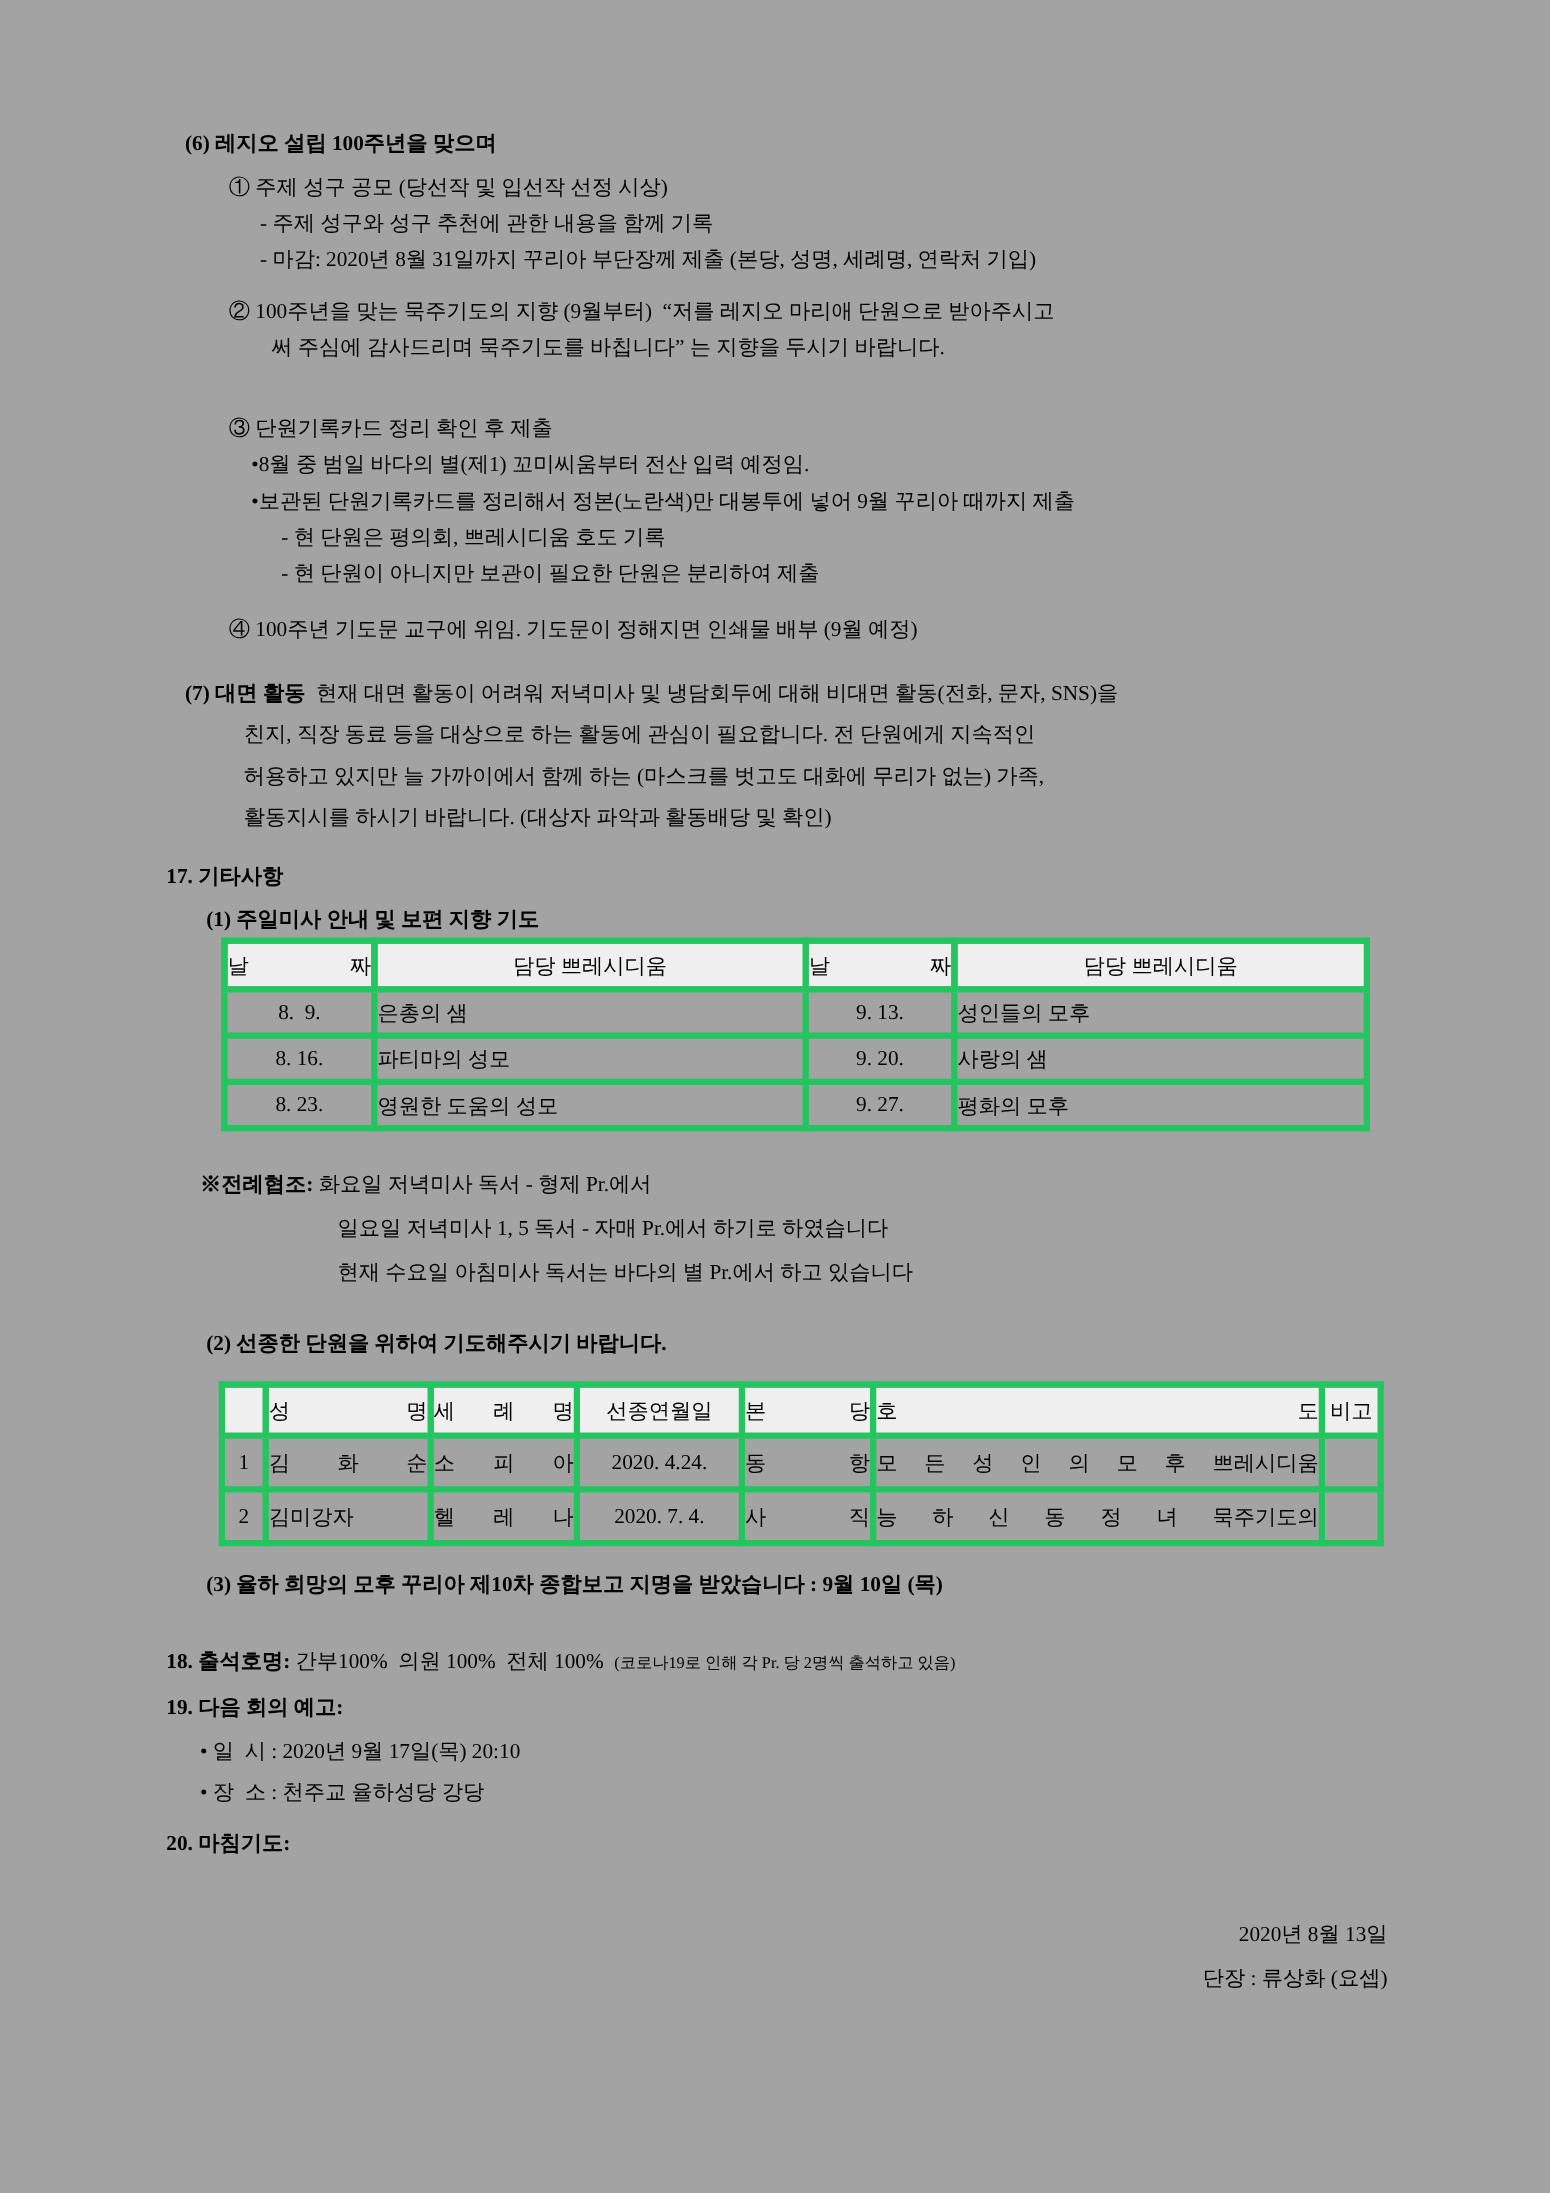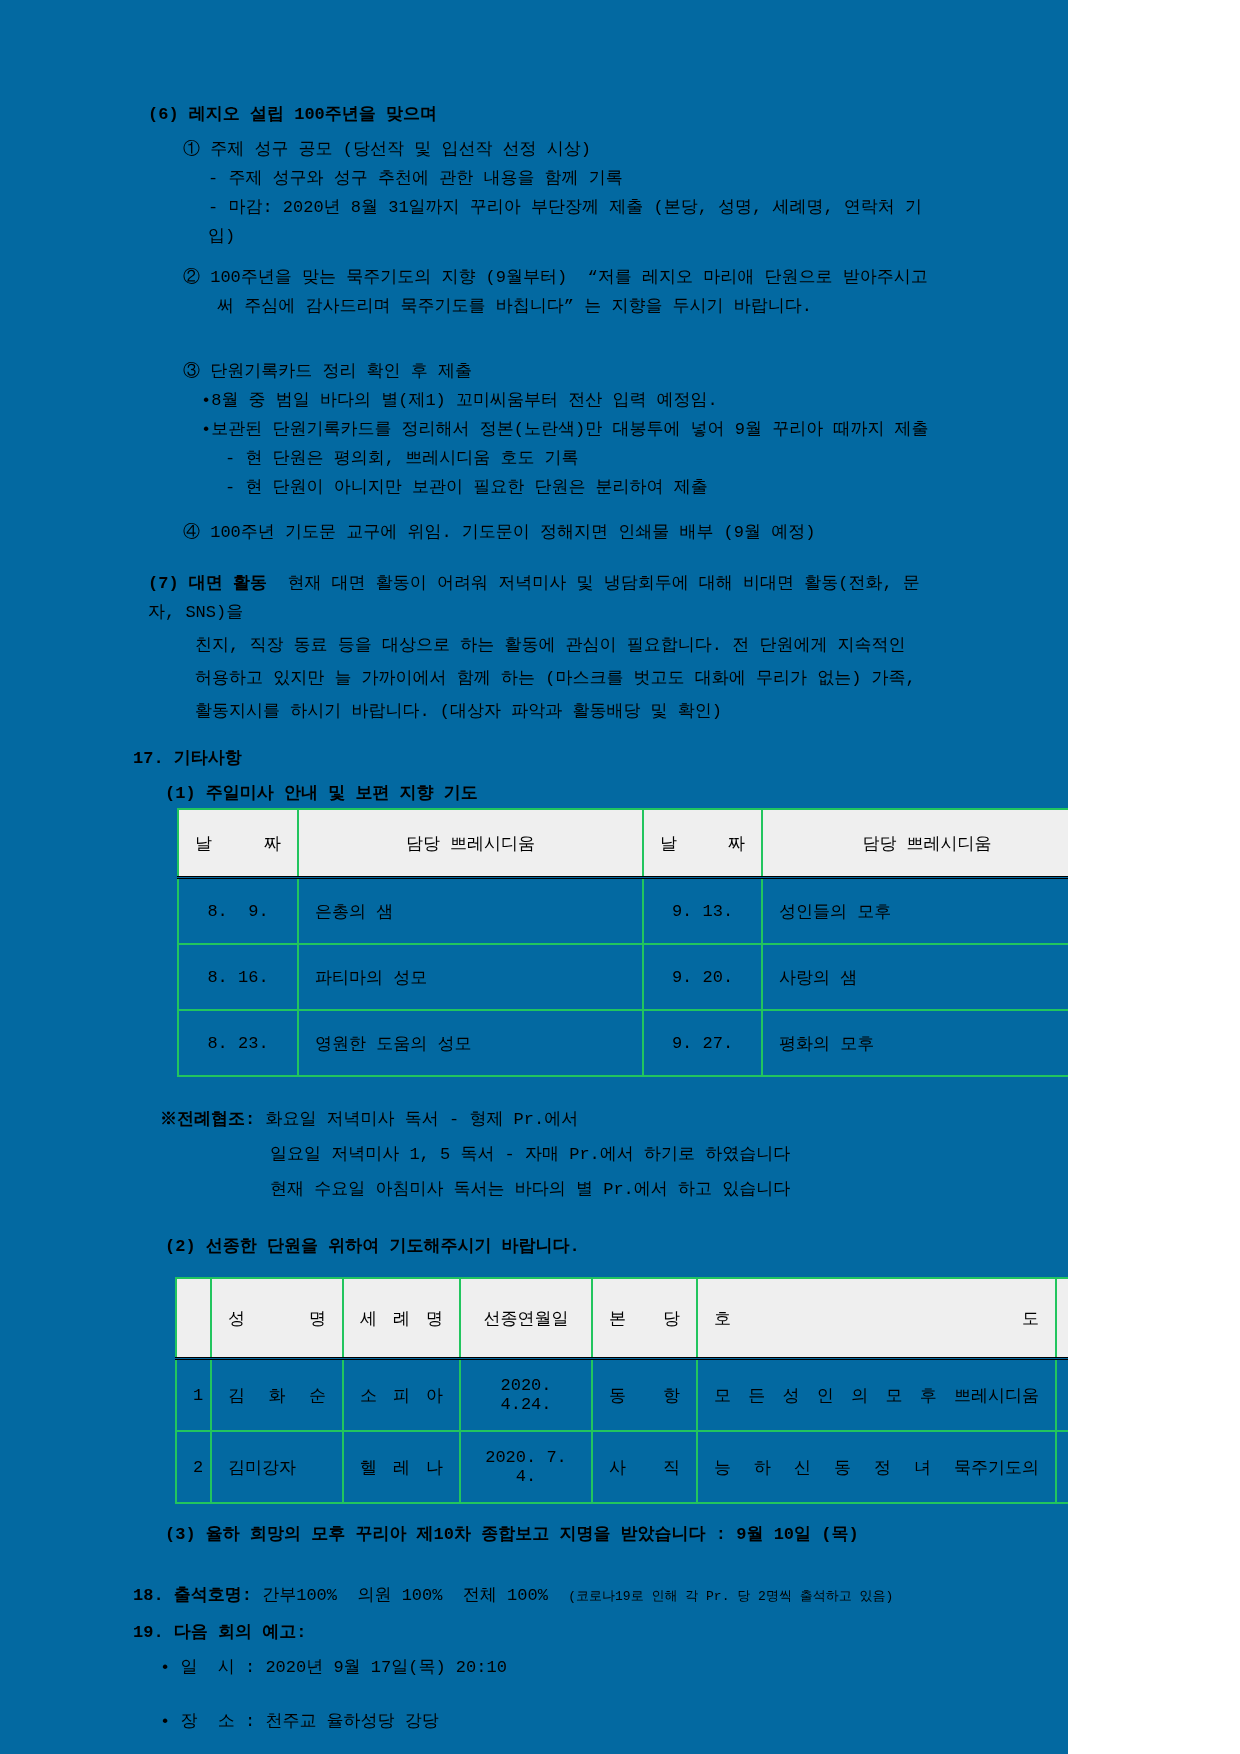--- a/index.html
+++ b/index.html
@@ -1,21 +1,21 @@
 <!DOCTYPE html>
 <html><head>
 <meta charset="utf-8">
 <style>
   html,body{margin:0;padding:0;background:#ffffff;}
   .page{
     position:relative;
-    width:1068px;height:1754px;
-    background:#0369a1;
+    width:1240px;height:1754px;
+    background:#a3a3a3;
     color:#000;
-    font-family:Liberation Mono, monospace;
+    font-family:Liberation Serif, serif;
     font-size:17px;
     box-sizing:border-box;
     padding:100px 130px 0 133px;
     overflow:hidden;
   }
   .ln{line-height:29px;white-space:pre-wrap;}
   .b{font-weight:bold;}
   .small{font-size:13px;}
   
   .ind15{padding-left:15px;}
@@ -23,33 +23,33 @@
   .ind32{padding-left:32px;}
   .ind50{padding-left:50px;}
   .ind62{padding-left:62px;}
   .ind68{padding-left:68px;}
   .ind75{padding-left:75px;}
   .ind84{padding-left:84px;}
   .ind92{padding-left:92px;}
   .ind137{padding-left:137px;}
   
   .g4{margin-top:4px;}.g6{margin-top:6px;}.g7{margin-top:7px;}
-  .g9{margin-top:25px;}.g12{margin-top:12px;}.g16{margin-top:16px;}
+  .g9{margin-top:4px;}.g12{margin-top:12px;}.g16{margin-top:16px;}
   .g18{margin-top:18px;}.g22{margin-top:22px;}.g28{margin-top:28px;}
   .g32{margin-top:32px;}.g36{margin-top:36px;}.g44{margin-top:44px;}
   
   table{border-collapse:collapse;table-layout:fixed;}
   table.t1{margin-left:44px;width:914px;}
   table.t2{margin-left:42px;width:927px;}
   .t1 th,.t1 td,.t2 th,.t2 td{
-    border:2px solid #22c55e;
+    border:5px solid #22c55e;
     font-size:17px;
     white-space:pre-wrap;
     overflow:hidden;
-    padding:16px;
+    padding:0;
     margin-top:23px;
   }
   table.t1,table.t2{border:2px solid #000;}
   .t1 th{height:34px;background:#efefef;font-weight:normal;border-bottom:3px double #000;}
   .t1 td{height:32px;}
   .t2 th{height:36px;background:#efefef;font-weight:normal;border-bottom:3px double #000;}
   .t2 td{height:38px;}
   .ctr{text-align:center;}
   .just{text-align:justify;text-align-last:justify;}
   .p20{padding:0 22px;}

